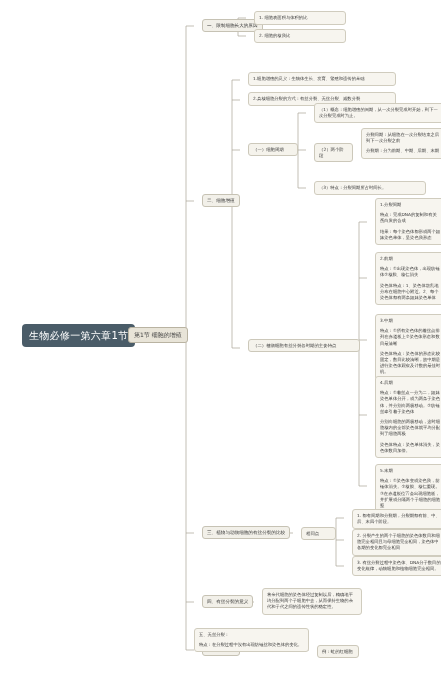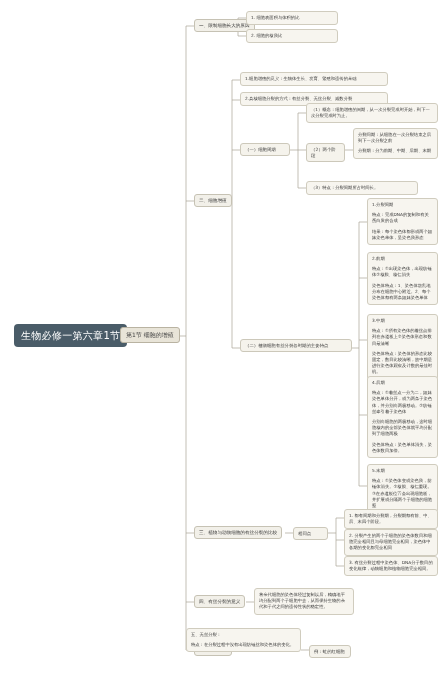--- a/index.html
+++ b/index.html
@@ -6,21 +6,21 @@
   body{
     width:441px;height:675px;
     background:#ffffff;
     font-family:"DejaVu Sans","Liberation Sans",sans-serif;
     overflow:hidden;
     position:relative;
   }
   #canvas{position:absolute;left:0;top:0;width:441px;height:675px;}
   svg.links{position:absolute;left:0;top:0;width:441px;height:675px;pointer-events:none;}
 
-  .node{position:absolute;box-sizing:border-box;}
+  .node{position:absolute;box-sizing:border-box;margin-left:8px;}
 
   
   .root{
     background:#4a5c68;
     color:#ffffff;
     border-radius:4px;
     font-size:10px;
     line-height:13px;
     padding:5px 7px;
     white-space:nowrap;

